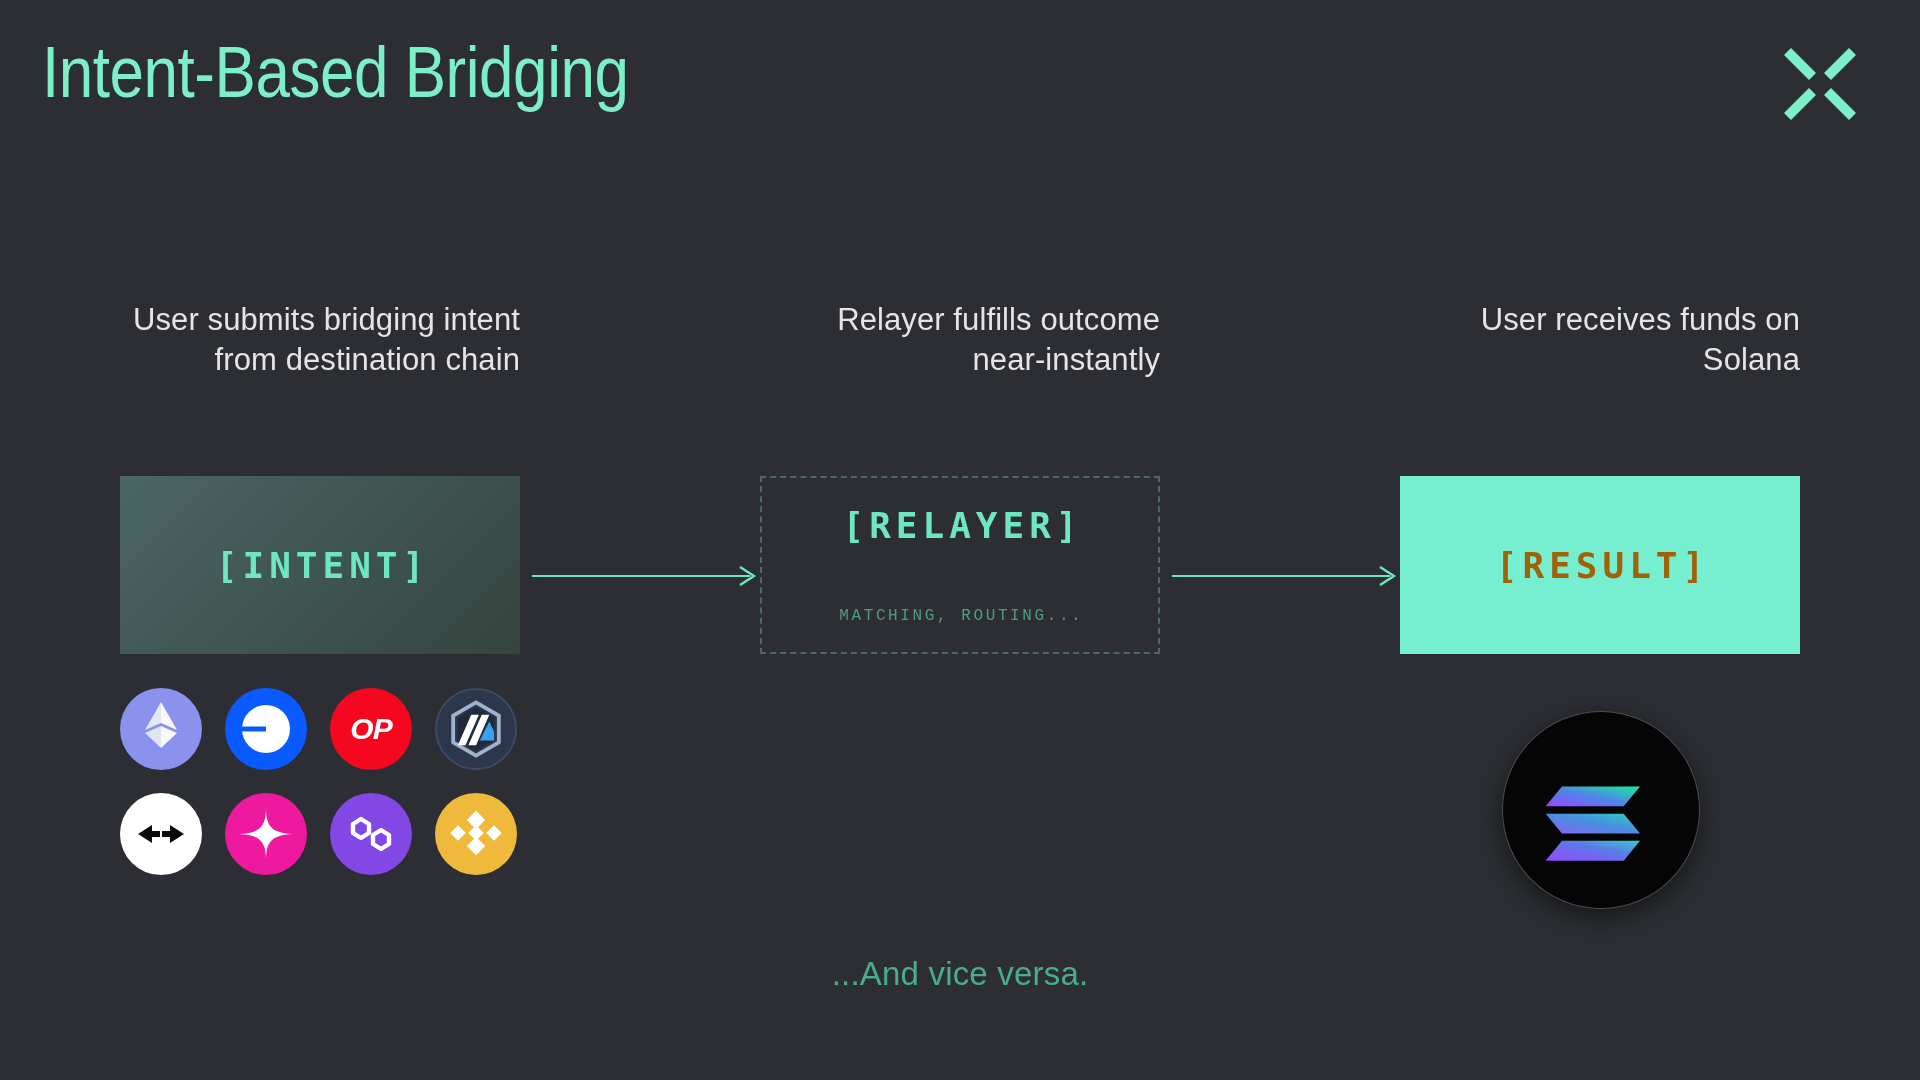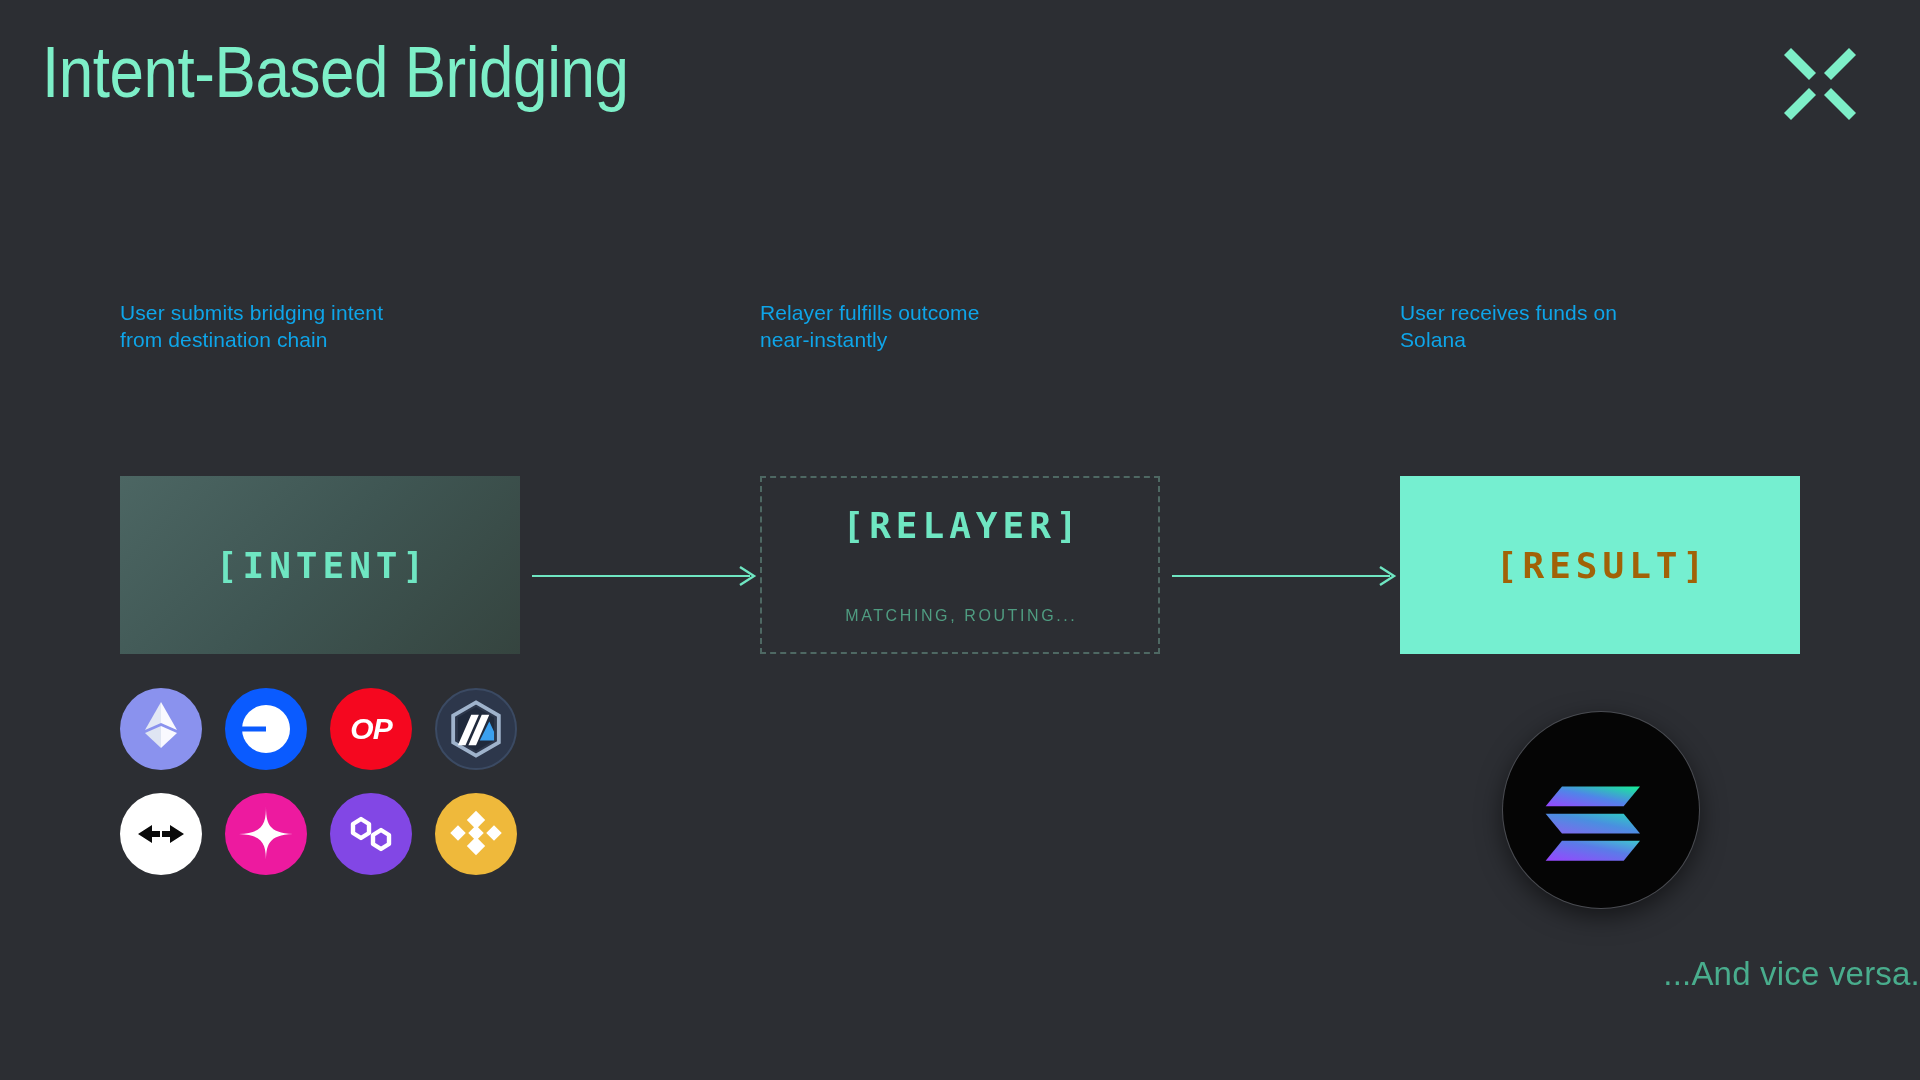--- a/index.html
+++ b/index.html
@@ -54,25 +54,25 @@
   .col {
     position: absolute;
     top: 0;
     width: 400px;
   }
   .col-1 { left: 120px; }
   .col-2 { left: 760px; }
   .col-3 { left: 1400px; }
 
   .col-caption {
-    text-align: left;
-    font-size: 21px;
+    text-align: right;
+    font-size: 31px;
     line-height: 1.28;
     font-weight: 400;
-    color: #0ea5e9;
+    color: #e5e5e5;
     white-space: pre-line;
     letter-spacing: 0.1px;
   }
 
   .stage-box {
     position: absolute;
     top: 176px;
     left: 0;
     width: 400px;
     height: 178px;
@@ -101,21 +101,21 @@
     font-size: 36px;
     font-weight: 700;
     letter-spacing: 5px;
     color: #6fe6c2;
     text-indent: 5px;
   }
   .box-label.on-light { color: #a16207; }
 
   .box-sublabel {
     margin-top: 13px;
-    font-family: Liberation Sans, sans-serif;
+    font-family: Liberation Mono, monospace;
     font-size: 16px;
     letter-spacing: 2.6px;
     color: #4f9c81;
     text-indent: 2.6px;
   }
 
   
   .arrow {
     position: absolute;
     top: 265px;
@@ -177,21 +177,21 @@
     align-items: center;
     justify-content: center;
   }
 
   
   .footer-note {
     position: absolute;
     left: 0;
     top: 955px;
     width: 1920px;
-    text-align: right;
+    text-align: center;
     font-size: 33px;
     font-weight: 400;
     color: #49ad8d;
     letter-spacing: 0.2px;
   }
 </style>
 </head>
 <body>
 
 <div id="slide">

